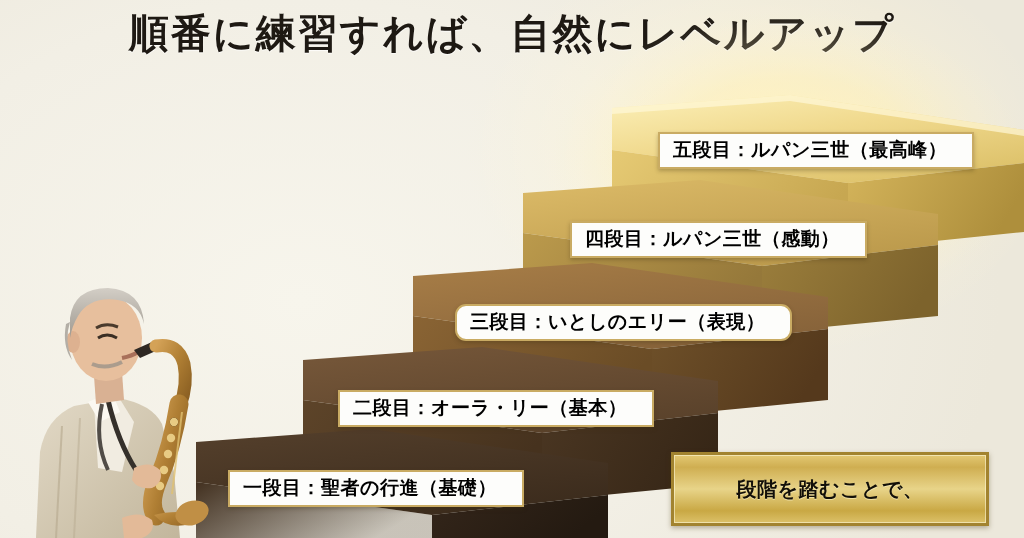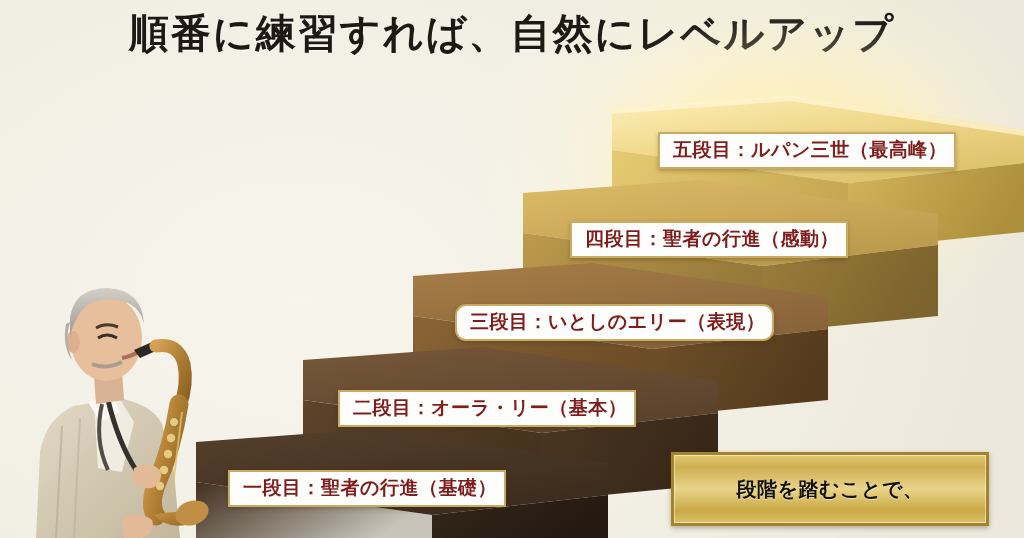--- a/index.html
+++ b/index.html
@@ -31,23 +31,23 @@
   
   #stairs{position:absolute;left:0;top:0;width:1024px;height:538px;}
   #stairs svg{display:block;}
 
   
   .step-label{
     position:absolute;
     background:#fdfdfb;
     border:2px solid #c9ab63;
     box-shadow:0 2px 4px rgba(60,45,15,.30);
-    padding:5px 7px 6px 13px;
+    padding:5px 25px 6px 13px;
     font-size:19px;font-weight:700;
-    color:#7f1d1d;
+    color:#000000;
     white-space:nowrap;
     line-height:1.15;
     letter-spacing:.5px;
   }
   #label-5{left:658px;top:132px;}
   #label-4{left:570px;top:221px;}
   #label-3{left:455px;top:304px;border-radius:11px;}
   #label-2{left:338px;top:390px;}
   #label-1{left:228px;top:470px;}
 
@@ -256,21 +256,21 @@
 
         <path d="M160 140 L150 222" stroke="#e0c070" stroke-width="2" fill="none" opacity=".8"></path>
       </g>
 
       <path d="M112 196 Q128 188 138 198 Q142 210 130 216 Q116 218 110 208 Z" fill="#e3ba98"></path>
       <path d="M100 246 Q118 238 130 248 Q134 260 120 266 L102 266 Z" fill="#e3ba98"></path>
     </svg>
   </div>
 
   <div class="step-label" id="label-5">五段目：ルパン三世（最高峰）</div>
-  <div class="step-label" id="label-4">四段目：聖者の行進（感動）</div>
+  <div class="step-label" id="label-4">四段目：ルパン三世（感動）</div>
   <div class="step-label" id="label-3">三段目：いとしのエリー（表現）</div>
   <div class="step-label" id="label-2">二段目：オーラ・リー（基本）</div>
   <div class="step-label" id="label-1">一段目：聖者の行進（基礎）</div>
 
   <div id="banner">
     <div class="banner-line">段階を踏むことで、</div>
   </div>
 
 </div>
 

